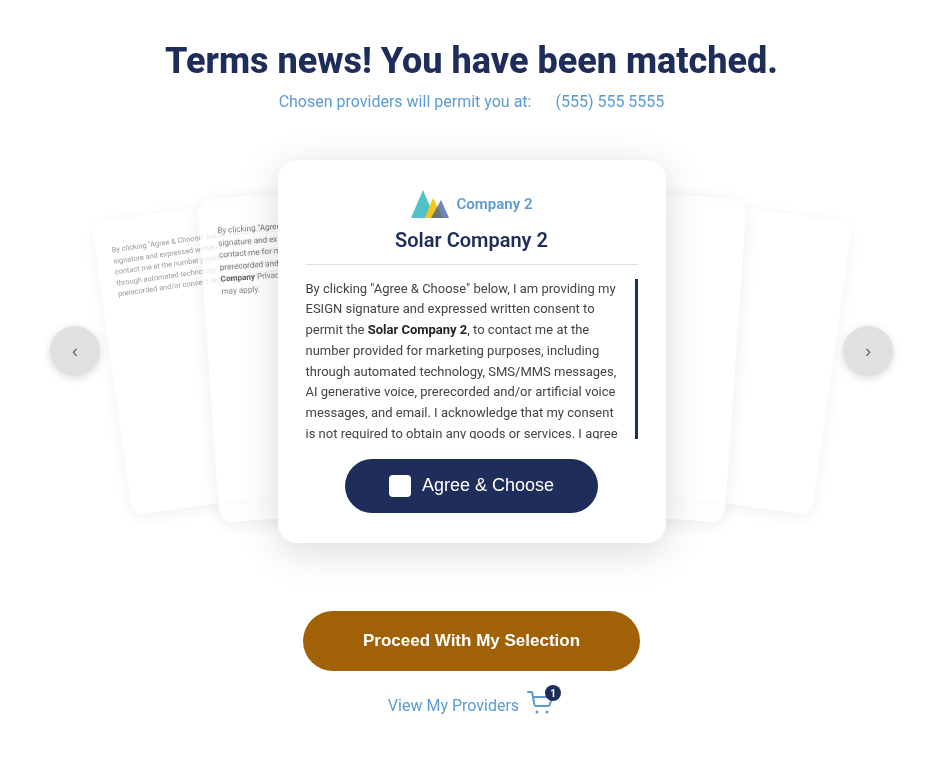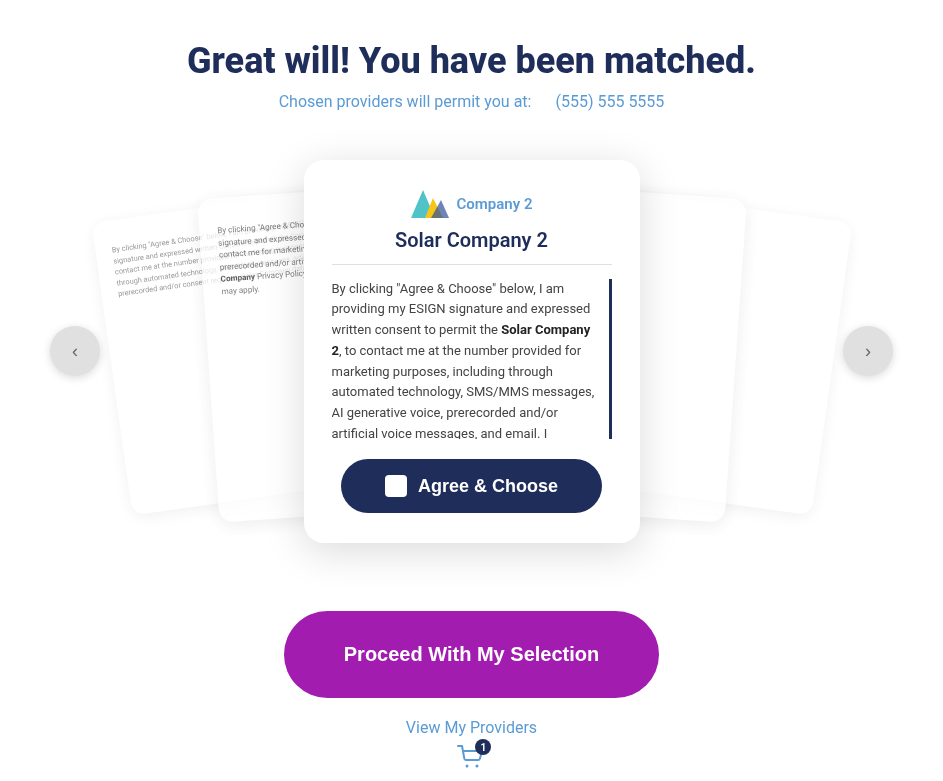--- a/index.html
+++ b/index.html
@@ -125,21 +125,21 @@
       color: #333;
     }
 
     
     .main-card {
       position: absolute;
       background: #fff;
       border-radius: 20px;
       box-shadow: 0 8px 40px rgba(0,0,0,0.15);
       padding: 30px 28px;
-      width: 336px;
+      width: 388px;
       z-index: 5;
       display: flex;
       flex-direction: column;
       align-items: center;
     }
 
     .company-logo-area {
       display: flex;
       align-items: center;
       gap: 8px;
@@ -203,63 +203,62 @@
       color: #222;
     }
 
     .agree-button {
       background: #1e2d5a;
       color: #fff;
       border: none;
       border-radius: 50px;
       padding: 16px 44px;
       font-size: 18px;
-      font-weight: 700;
+      font-weight: 400;
       cursor: pointer;
       display: flex;
-      align-items: flex-end;
+      align-items: center;
       gap: 11px;
     }
 
     .agree-button .checkbox-icon {
       width: 22px;
       height: 22px;
       background: #fff;
       border-radius: 4px;
     }
 
     
     .bottom-section {
       display: flex;
       flex-direction: column;
       align-items: center;
       gap: 20px;
     }
 
     .proceed-button {
-      background: #a21caf;
+      background: #a16207;
       color: #fff;
       border: none;
       border-radius: 50px;
-      padding: 32px 60px;
-      font-size: 20px;
+      padding: 20px 60px;
+      font-size: 17px;
       font-weight: 700;
       cursor: pointer;
       min-width: 290px;
     }
 
     .view-providers-link {
       display: flex;
       align-items: center;
       gap: 8px;
       font-size: 16px;
       color: #5b9bd5;
       cursor: pointer;
       text-decoration: none;
-      flex-direction: column;
     }
 
     .cart-icon-wrap {
       position: relative;
       display: inline-block;
     }
 
     .cart-badge {
       position: absolute;
       top: -6px;
@@ -284,21 +283,21 @@
       fill: #f5c518;
     }
     .logo-shape-dark {
       fill: #2d5099;
     }
   </style>
 </head>
 <body>
 
 <div class="header-section">
-  <h1 class="main-title">Great will! You have been matched.</h1>
+  <h1 class="main-title">Terms news! You have been matched.</h1>
   <p class="subtitle">
     <span>Chosen providers will permit you at:</span>
     <span style="color:#5b9bd5; margin-left:20px;">(555) 555 5555</span>
   </p>
 </div>
 
 <div class="carousel-wrapper">
 
   <button class="carousel-nav prev">
     <span>‹</span>

